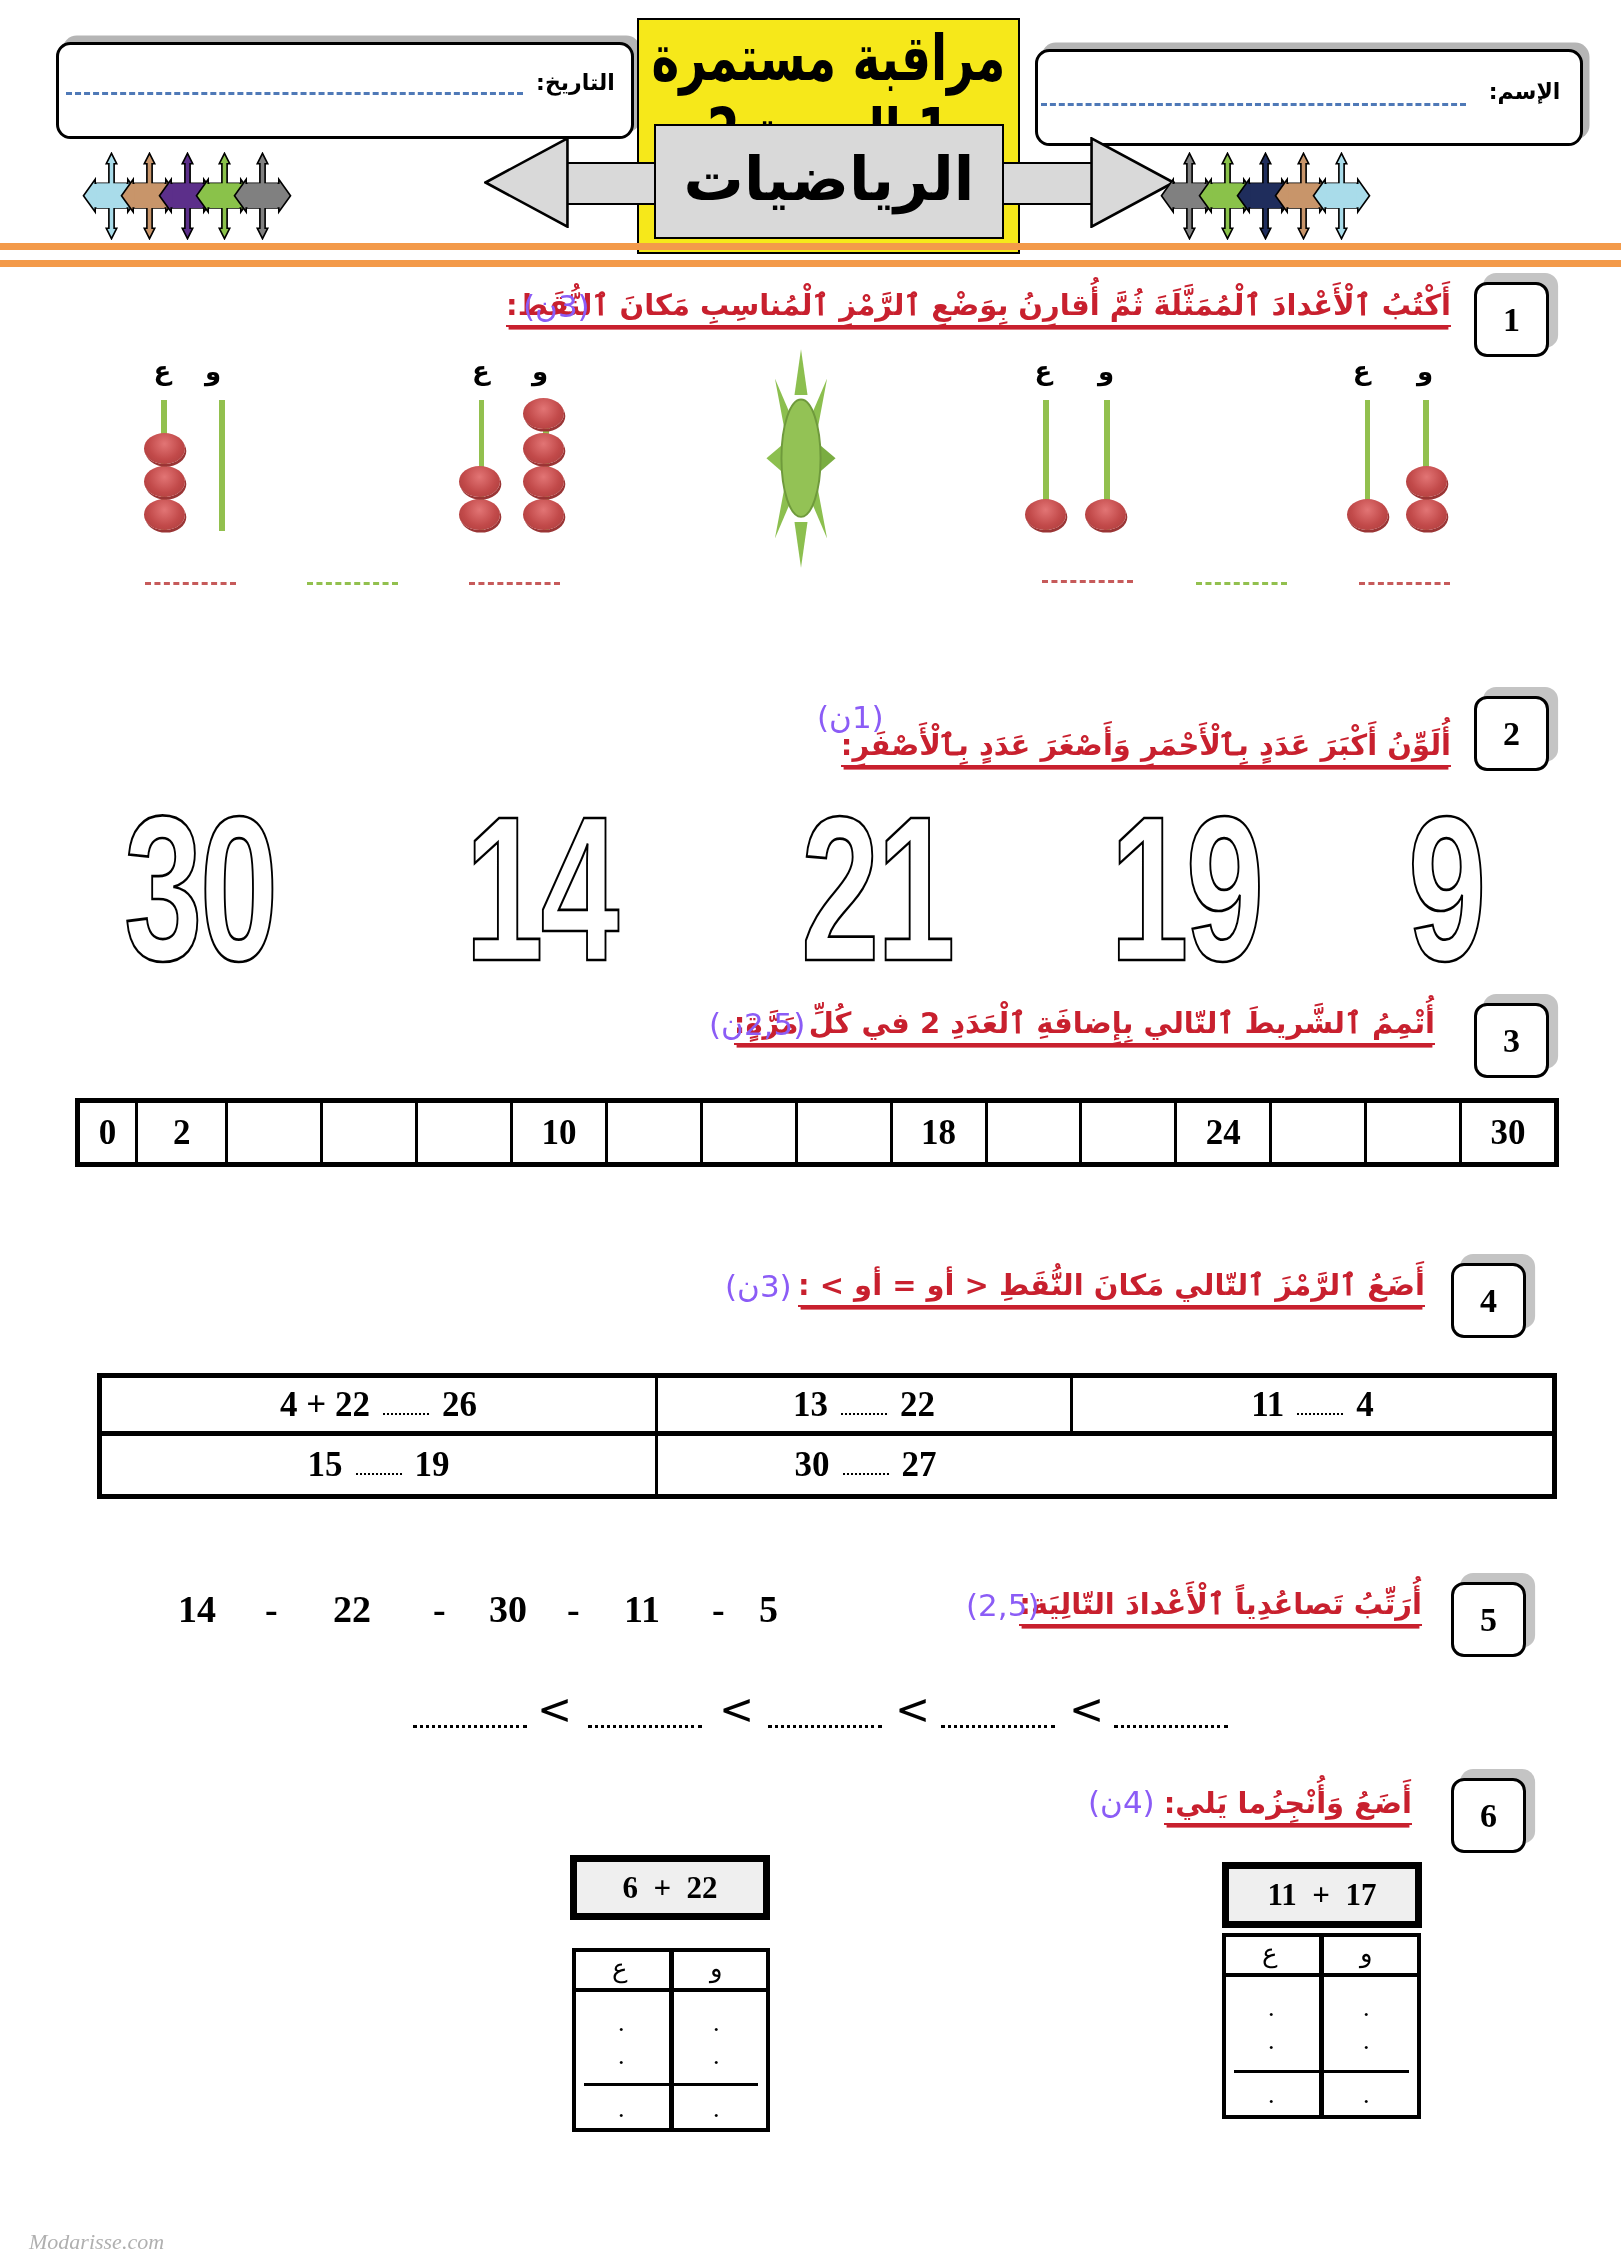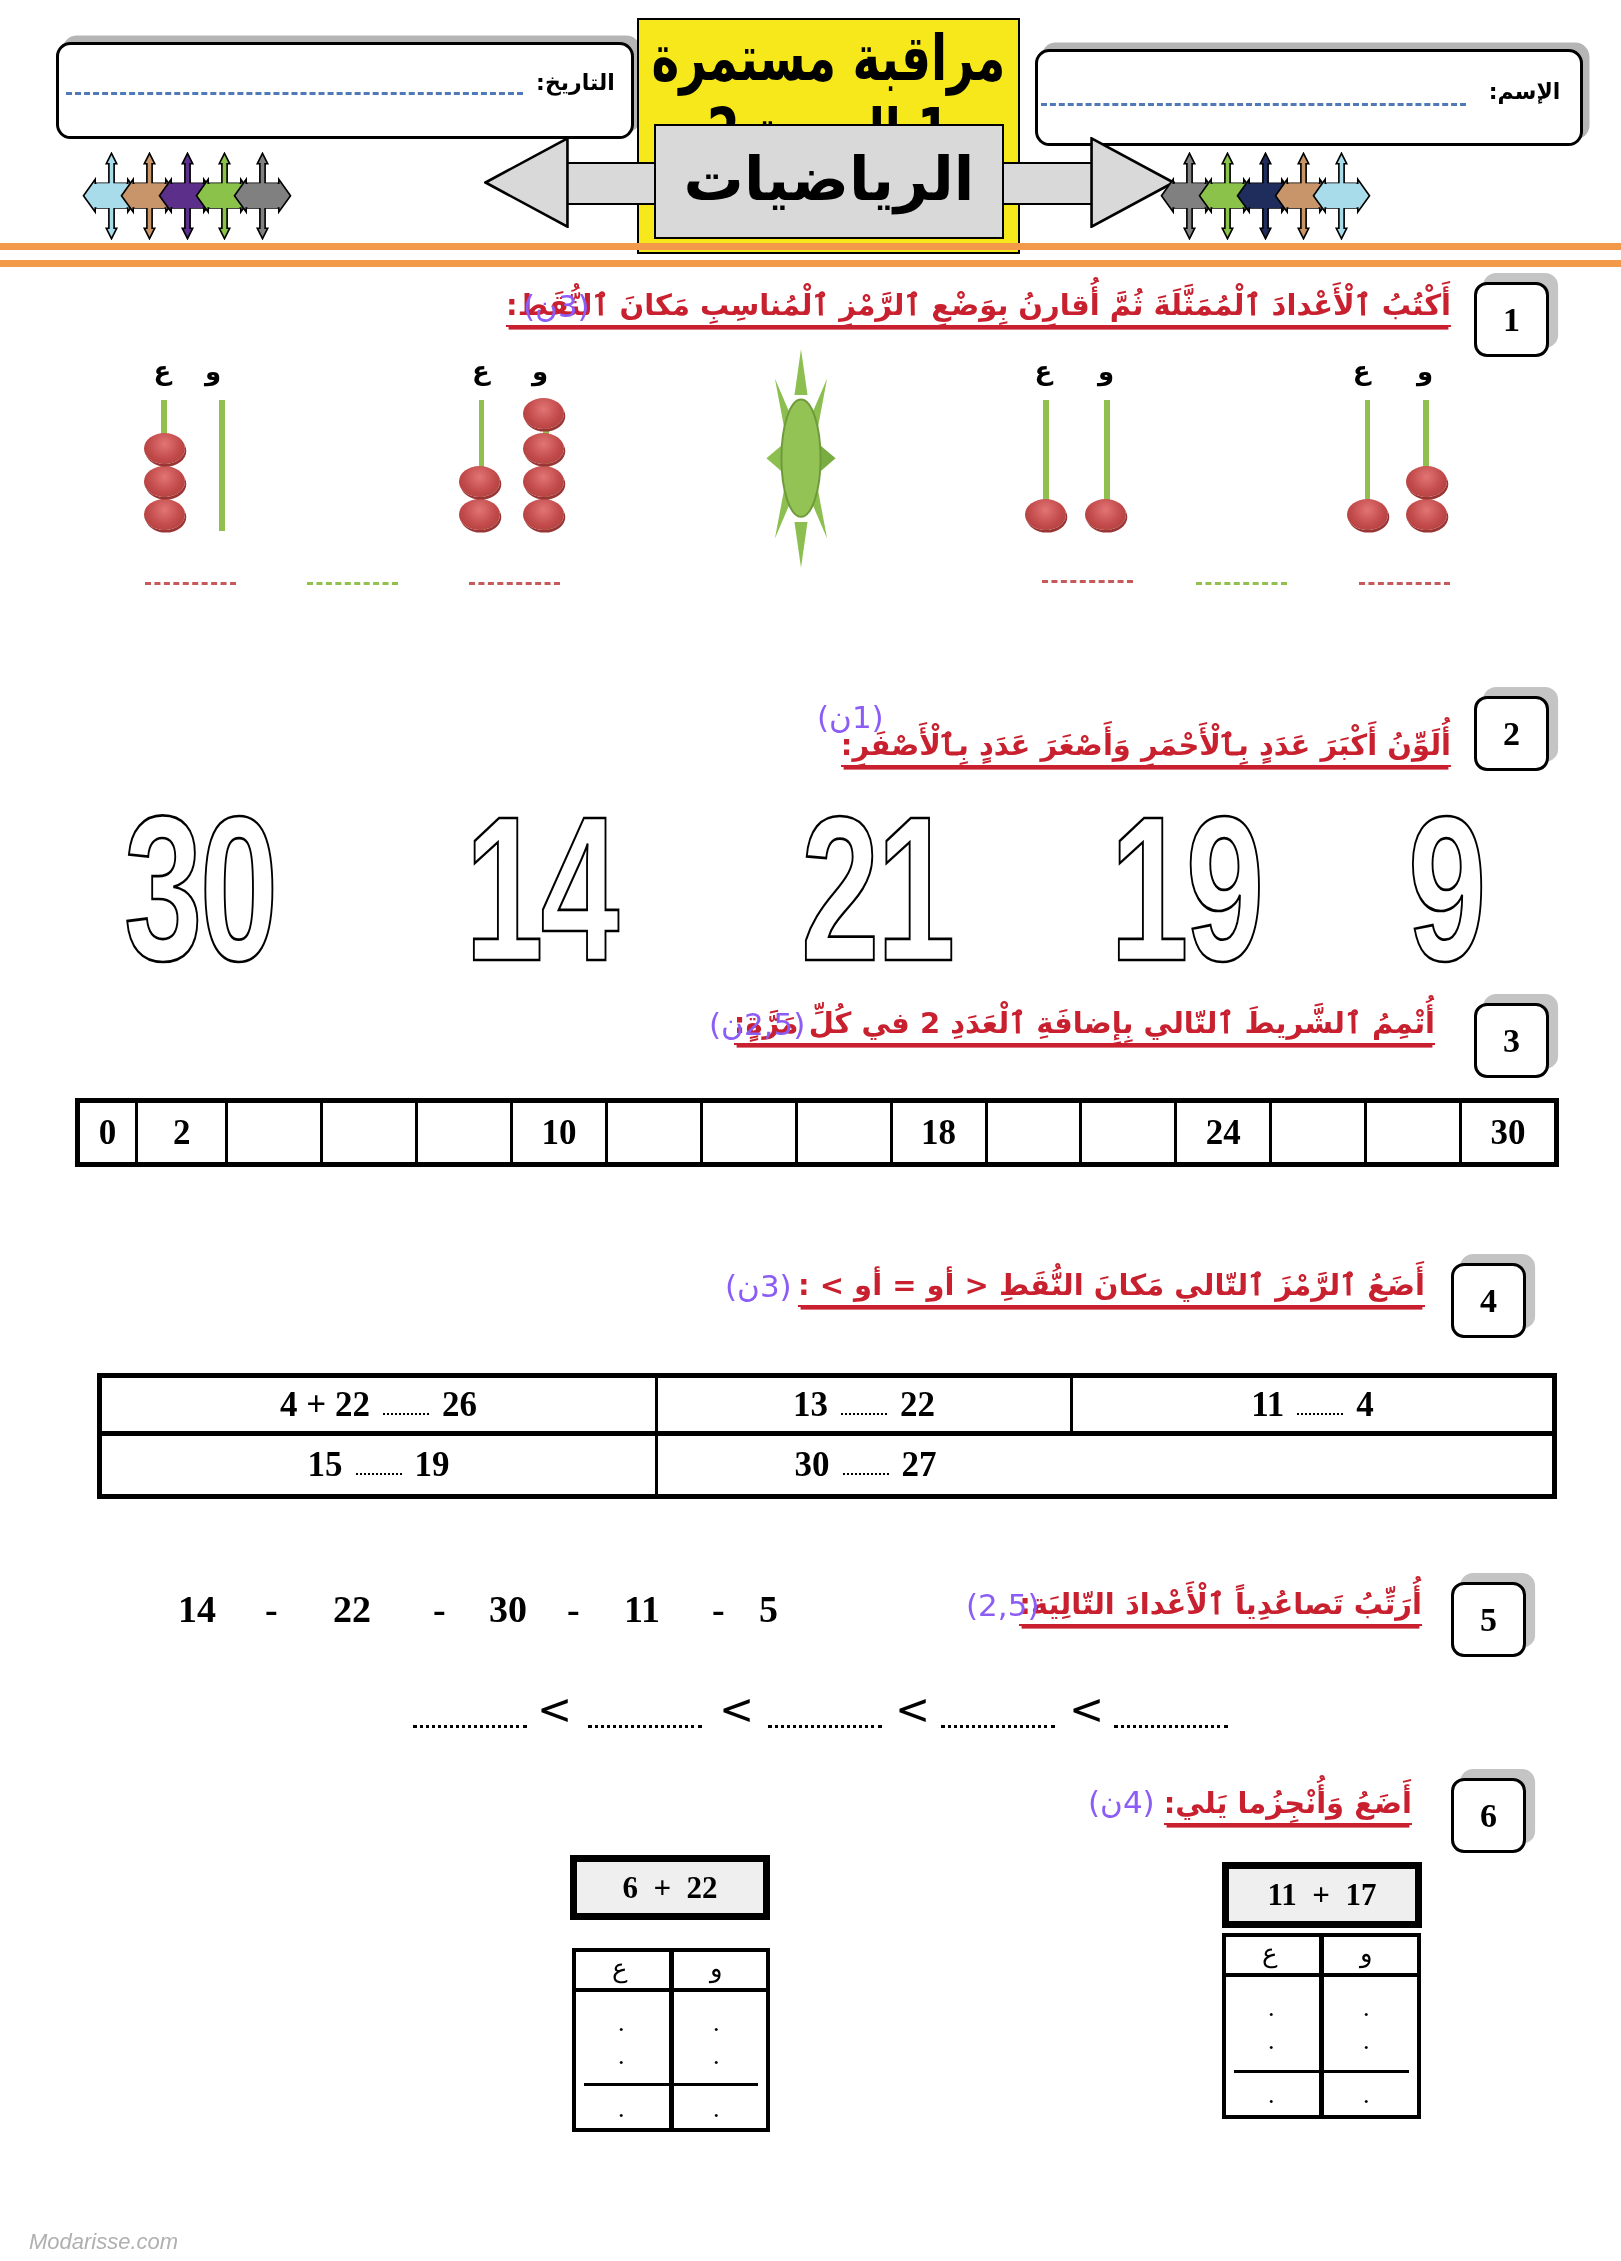--- a/index.html
+++ b/index.html
@@ -41,21 +41,21 @@
   .dots-small { display:inline-block; width:46px; border-bottom:2.6px dotted #000; height:0; margin-top:18.3px; }
   
   .seq-num { position:absolute; font-family:"Liberation Serif", serif; font-weight:bold; font-size:38px; color:#000; }
   .order-blank { position:absolute; width:114px; border-bottom:3.3px dotted #000; height:0; }
   .order-sym { position:absolute; font-family:"DejaVu Sans", sans-serif; font-size:42px; color:#000; }
   
   .op-box { position:absolute; border:7.8px solid #000; background:#efefef; font-family:"Liberation Serif", serif; font-weight:bold; font-size:31px; text-align:center; color:#000; }
   .calc-table { position:absolute; border:4.6px solid #000; }
   .calc-head { position:absolute; font-family:"DejaVu Serif", serif; font-size:26px; color:#000; }
   .calc-dot { position:absolute; font-family:"Liberation Serif", serif; font-size:26px; line-height:26px; color:#000; }
-  .watermark { position:absolute; left:29px; top:2229px; font-family:Liberation Sans, sans-serif; font-style:italic; font-size:22px; color:#b0b0b0; }
+  .watermark { position:absolute; left:29px; top:2229px; font-family:Liberation Serif, serif; font-style:italic; font-size:22px; color:#b0b0b0; }
 </style>
 </head>
 <body>
 
 <div>
 
   <div class="info-box" style="left:56px;top:42px;width:572px;height:91px;">
     <span class="info-label" style="right:16.3px;top:25px;">التاريخ:</span>
     <div class="info-dash" style="left:6.5px;top:47px;width:457px;"></div>
   </div>

